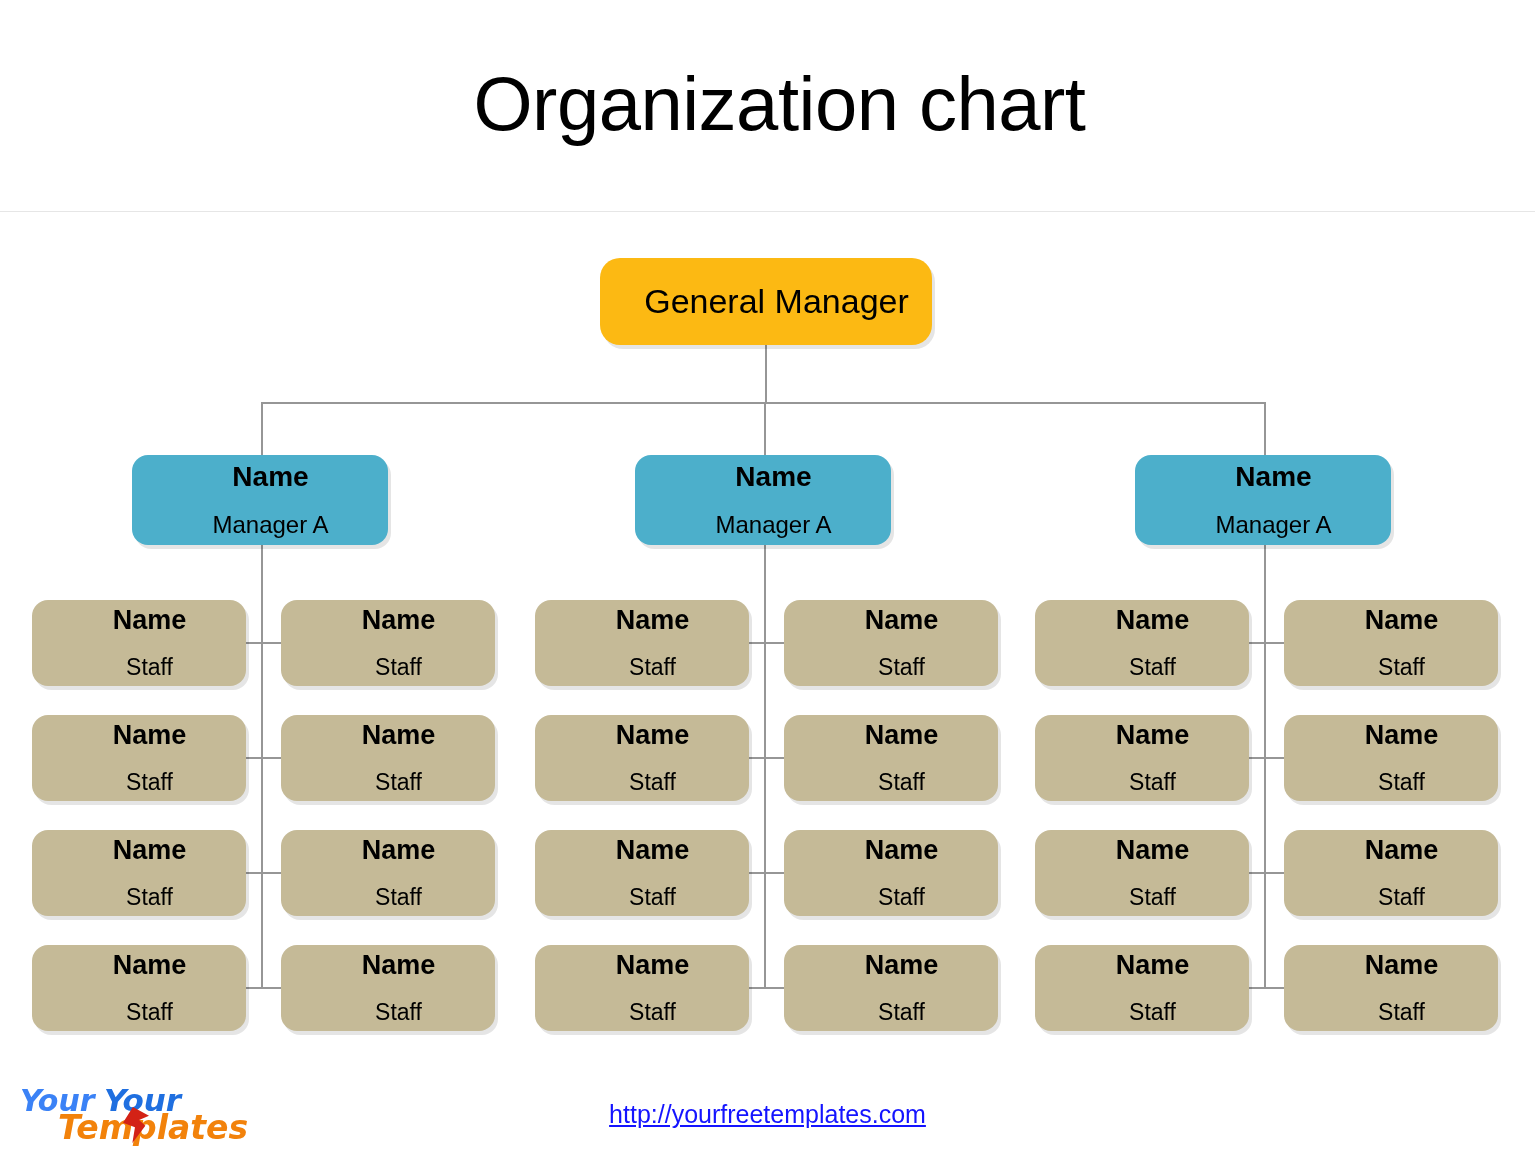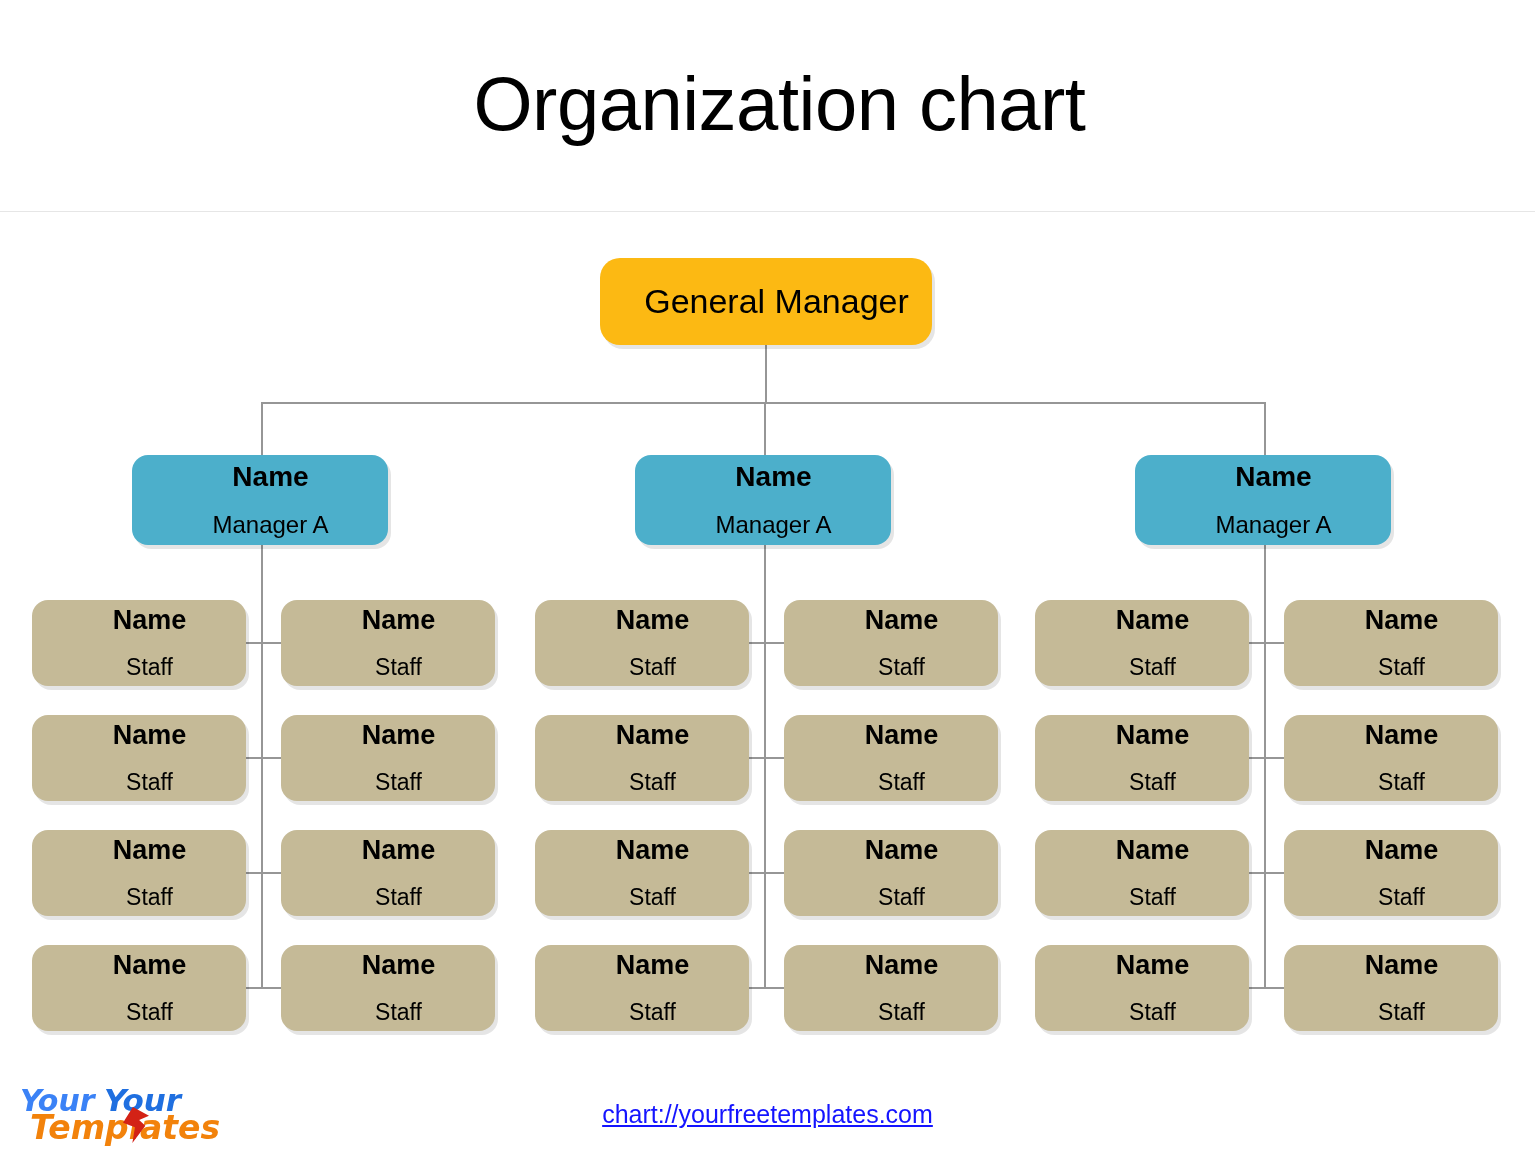--- a/index.html
+++ b/index.html
@@ -136,21 +136,21 @@
     left: 10px; top: 0px;
     font-size: 30px;
     color: #3b82f6;
   }
   .logo-free {
     left: 94px; top: -1px;
     font-size: 31px;
     color: #1f6fe0;
   }
   .logo-templates {
-    left: 20px; top: 25px;
+    left: 48px; top: 25px;
     font-size: 33px;
     color: #f2820b;
   }
   .logo-swoosh {
     position: absolute;
     left: 113px;
     top: 24px;
     width: 26px;
     height: 36px;
     background: #d32216;
@@ -304,21 +304,21 @@
         <div class="node-name">Name</div>
         <div class="node-role">Staff</div>
       </div>
       <div class="line-h" style="left: 1264px; top: 987px; width: 21px;"></div>
       <div class="node staff" style="left: 1284px; top: 945px; width: 214px; height: 86px; background: rgb(197, 186, 151);">
         <div class="node-name">Name</div>
         <div class="node-role">Staff</div>
       </div>
     </div>
 
-  <div class="footer-url">chart://yourfreetemplates.com</div>
+  <div class="footer-url">http://yourfreetemplates.com</div>
 
   <div class="logo">
     <span class="logo-line logo-your">Your</span>
     <span class="logo-line logo-free">Your</span>
     <span class="logo-line logo-templates">Templates</span>
     <span class="logo-swoosh"></span>
   </div>
 
 </div>
 

